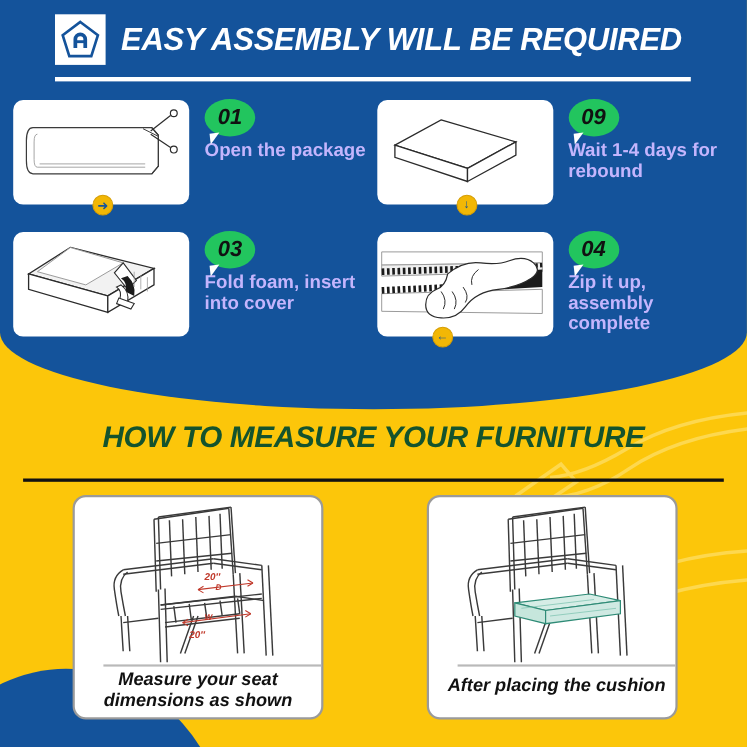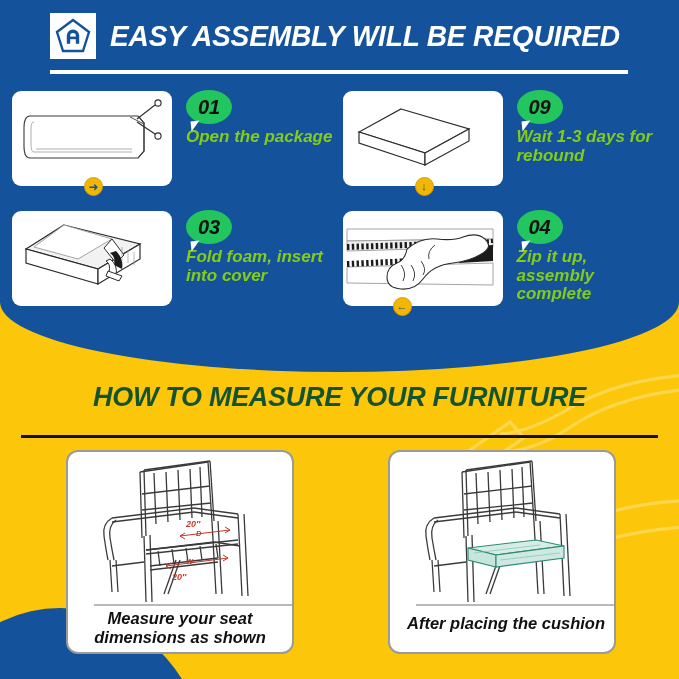--- a/index.html
+++ b/index.html
@@ -84,22 +84,22 @@
     margin-bottom:4px;
   }
   .num-bubble:after{
     content:"";position:absolute;left:5px;bottom:-7px;
     width:0;height:0;
     border-left:9px solid #ffffff;
     border-bottom:10px solid transparent;
     transform:rotate(-6deg);
   }
   .step-label{
-    font-size:17px;font-weight:bold;font-style:italic;line-height:1.1;
-    color:#84cc16;max-width:180px;
+    font-size:17px;font-weight:bold;line-height:1.1;
+    color:#c4b5fd;max-width:180px;
   }
 
   
   .yellow-deco{position:absolute;left:0;top:330px;width:679px;height:349px;pointer-events:none;}
   .blue-blob{
     position:absolute;left:-90px;top:608px;width:300px;height:170px;
     background:#14539B;border-radius:50% 50% 0 0 / 100% 100% 0 0;
   }
 
   .measure-title{
@@ -176,21 +176,21 @@
         <div class="illus">
           <svg class="art" width="160" height="95" viewBox="0 0 160 95">
             <path d="M58 18 L126 38 L82 62 L16 41 Z" fill="#ffffff" stroke="#2b2b2b" stroke-width="1.2"></path>
             <path d="M16 41 L16 52 L82 74 L82 62 Z" fill="#ffffff" stroke="#2b2b2b" stroke-width="1.2"></path>
             <path d="M82 62 L82 74 L126 50 L126 38 Z" fill="#ffffff" stroke="#2b2b2b" stroke-width="1.2"></path>
           </svg>
           <div class="arrow-badge" style="left:72px;bottom:-10px;font-size:11px;">↓</div>
         </div>
         <div class="step-text">
           <div class="num-bubble">09</div>
-          <div class="step-label">Wait 1-3 days for rebound</div>
+          <div class="step-label">Wait 1-4 days for rebound</div>
         </div>
       </div>
 
       <div class="step">
         <div class="illus">
           <svg class="art" width="160" height="95" viewBox="0 0 160 95">
             <path d="M52 14 L128 33 L86 58 L14 38 Z" fill="#f2f2f2" stroke="#2b2b2b" stroke-width="1.2"></path>
             <path d="M14 38 L14 52 L86 73 L86 58 Z" fill="#ffffff" stroke="#2b2b2b" stroke-width="1.2"></path>
             <path d="M86 58 L86 73 L128 48 L128 33 Z" fill="#ffffff" stroke="#2b2b2b" stroke-width="1.2"></path>
             <path d="M52 14 L100 28 L66 48 L22 36 Z" fill="#ffffff" stroke="#9a9a9a" stroke-width="0.9"></path>

